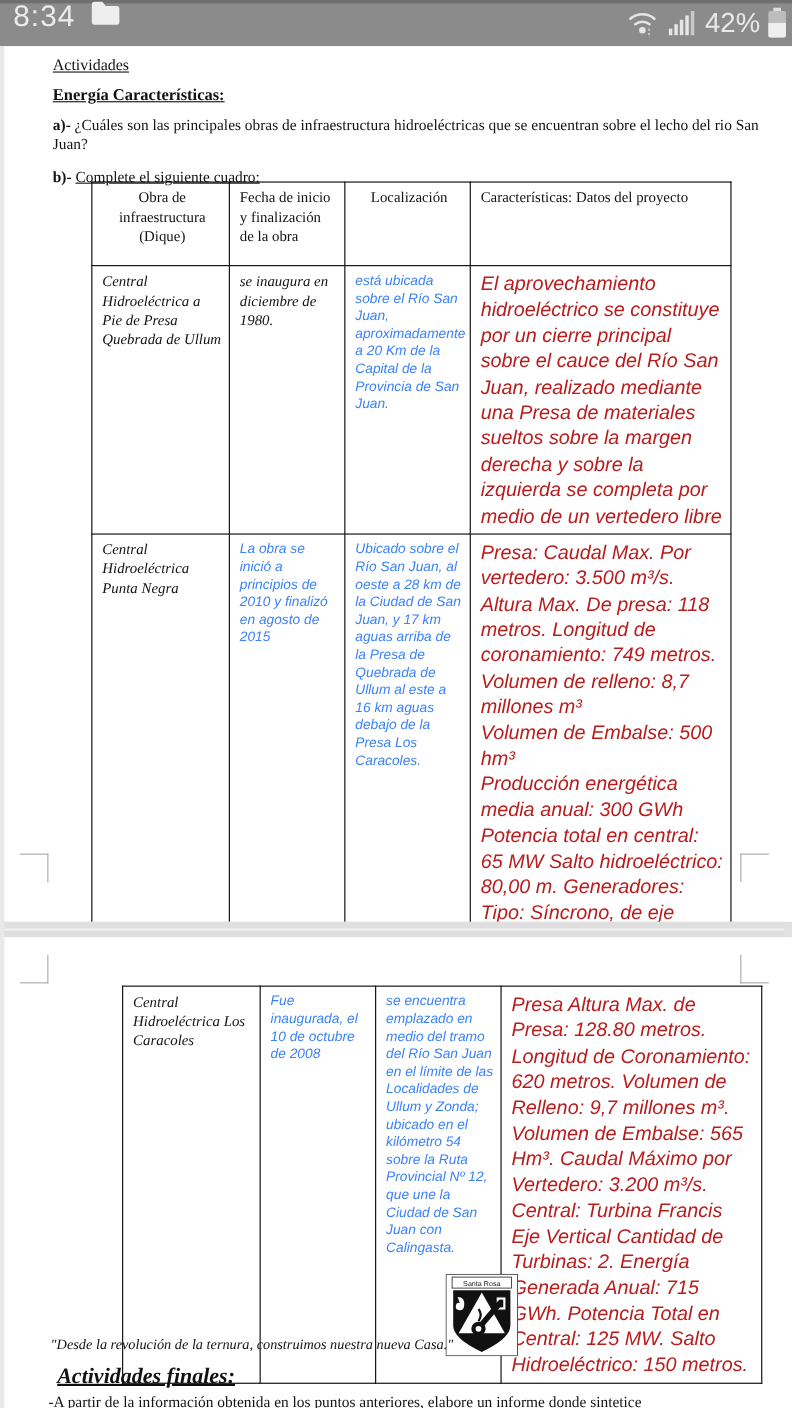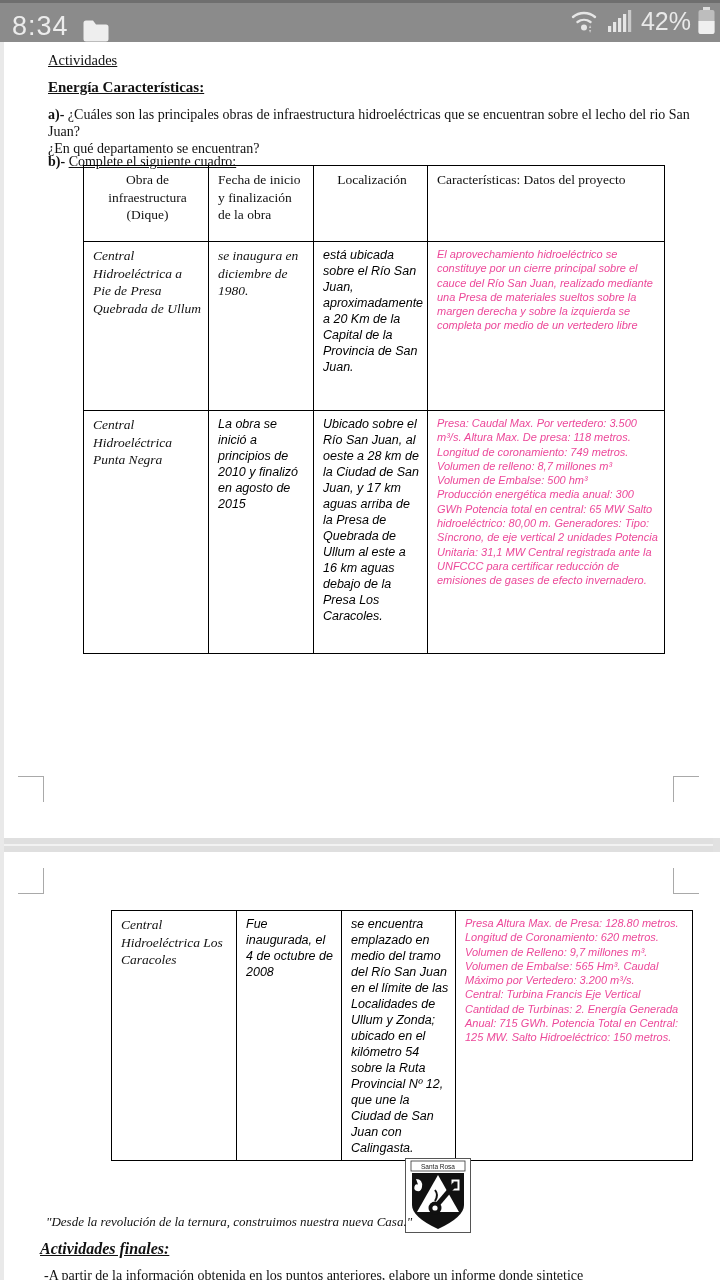--- a/index.html
+++ b/index.html
@@ -3,21 +3,21 @@
 <meta charset="utf-8">
 <style>
   html,body{margin:0;padding:0;}
   body{width:720px;height:1280px;overflow:hidden;background:#e1e1e1;
        font-family:"Liberation Serif",serif;color:#111;}
   .screen{position:relative;width:720px;height:1280px;overflow:hidden;}
 
   
   .statusbar{position:absolute;top:0;left:0;width:720px;height:42px;background:#8b8b8b;}
   .statusbar::before{content:"";position:absolute;top:0;left:0;width:100%;height:3px;background:#6f6f6f;}
-  .sb-left{position:absolute;left:12px;top:0;height:42px;display:flex;align-items:flex-end;gap:12px;}
+  .sb-left{position:absolute;left:12px;top:0;height:42px;display:flex;align-items:flex-start;gap:12px;}
   .sb-time{font-family:"Liberation Sans",sans-serif;font-size:27px;color:#ececec;letter-spacing:1px;}
   .sb-right{position:absolute;right:4px;top:0;height:42px;display:flex;align-items:center;gap:6px;text-align:right;}
   .sb-batt-text{font-family:"Liberation Sans",sans-serif;font-size:25px;color:#e9e9e9;}
   .sb-icon{display:flex;align-items:center;}
 
   
   .doc{position:absolute;top:42px;left:0;width:640px;height:1238px;}
   .page{position:relative;width:720px;background:#ffffff;overflow:hidden;}
   .page1{height:796px;}
   .page-gap{width:713px;height:14px;background:#dfdfdf;position:relative;}
@@ -34,36 +34,36 @@
   .qb .und{text-decoration:underline;}
 
   
   .tblwrap{position:absolute;left:83px;}
   .tbl{border-collapse:collapse;table-layout:fixed;width:581px;}
   .tbl td{border:1.6px solid #000;vertical-align:top;padding:5px 6px 4px 9px;overflow:hidden;}
   .hdr{font-family:"Liberation Serif",serif;font-size:13.5px;line-height:1.3;}
   .ctr{text-align:center;}
   .cell{white-space:pre-line;margin-top:48px;}
   .ser-it{font-family:"Liberation Serif",serif;font-style:italic;font-size:13.5px;line-height:1.3;}
-  .sans-it{font-family:"Liberation Sans",sans-serif;font-style:italic;font-size:12.5px;line-height:1.28;color:#000000;}
-  .sans-it4{font-family:"Liberation Sans",sans-serif;font-style:italic;font-size:11px;line-height:1.3;color:#ec4899;}
+  .sans-it{font-family:"Liberation Sans",sans-serif;font-style:italic;font-size:12.5px;line-height:1.28;color:#3b82f6;}
+  .sans-it4{font-family:"Liberation Sans",sans-serif;font-style:italic;font-size:18px;line-height:1.3;color:#b91c1c;}
   .p1tbl{top:123px;}
-  .p2tbl{top:58px;padding-left:28px;}
+  .p2tbl{top:44px;padding-left:28px;}
 
   
   .mark{position:absolute;width:25px;height:25px;}
   .mk-bl{border-top:1px solid #a9a9a9;border-right:1px solid #a9a9a9;left:18px;top:734px;}
   .mk-br{border-top:1px solid #a9a9a9;border-left:1px solid #a9a9a9;left:673px;top:734px;}
   .mk-tl{border-bottom:1px solid #a9a9a9;border-right:1px solid #a9a9a9;left:18px;top:16px;}
   .mk-tr{border-bottom:1px solid #a9a9a9;border-left:1px solid #a9a9a9;left:673px;top:16px;}
 
   
   .logo{position:absolute;left:405px;top:306px;}
   .quote{position:absolute;left:46px;top:362px;font-size:13px;font-style:italic;}
-  .finales{position:absolute;left:40px;top:388px;font-size:16px;font-weight:bold;font-style:italic;text-decoration:underline;}
+  .finales{position:absolute;left:52px;top:388px;font-size:20px;font-weight:bold;font-style:italic;text-decoration:underline;}
   .finalline{position:absolute;left:44px;top:416px;width:660px;font-size:14px;}
 </style>
 </head>
 <body>
 
 <div class="screen">
 
   <div class="statusbar">
     <div class="sb-left">
       <span class="sb-time">8:34</span>
@@ -108,21 +108,20 @@
   </div>
 
   <div class="doc">
 
     <div class="page page1">
       <div class="t1 ser">Actividades</div>
       <div class="t2 ser">Energía Características:</div>
 
       <div class="qa ser">
         <div><span class="pfx">a)- </span><span>¿Cuáles son las principales obras de infraestructura hidroeléctricas que se encuentran sobre el lecho del rio San Juan?</span></div>
-        <div>¿En qué departamento se encuentran?</div>
       </div>
 
       <div class="qb ser">
         <span class="pfx">b)- </span><span class="und">Complete el siguiente cuadro:</span>
       </div>
 
       <div class="tblwrap p1tbl">
         <table class="tbl">
           <colgroup>
               <col style="width:125px">
@@ -172,21 +171,21 @@
         <table class="tbl">
           <colgroup>
               <col style="width:125px">
               <col style="width:105px">
               <col style="width:114px">
               <col style="width:237px">
             </colgroup>
           <tbody>
               <tr style="height:240px">
             <td class="cell ser-it">Central Hidroeléctrica Los  Caracoles</td>
-            <td class="cell sans-it">Fue inaugurada, el 4 de octubre de 2008</td>
+            <td class="cell sans-it">Fue inaugurada, el 10 de octubre de 2008</td>
             <td class="cell sans-it">se encuentra emplazado en medio del tramo del Río San Juan en el límite de las Localidades de Ullum y Zonda; ubicado en el kilómetro 54 sobre la Ruta Provincial Nº 12, que une la Ciudad de San Juan con Calingasta.</td>
             <td class="cell sans-it4">Presa Altura Max. de Presa: 128.80 metros. Longitud de Coronamiento: 620 metros. Volumen de Relleno: 9,7 millones m³. Volumen de Embalse: 565 Hm³. Caudal Máximo por Vertedero: 3.200 m³/s.
 Central: Turbina Francis Eje Vertical Cantidad de Turbinas: 2. Energía Generada Anual: 715 GWh. Potencia Total en Central: 125 MW. Salto Hidroeléctrico: 150 metros.</td>
           </tr>
         </tbody>
           </table>
       </div>
 
       <div class="logo">
         <svg width="66" height="75" viewBox="0 0 66 75">

